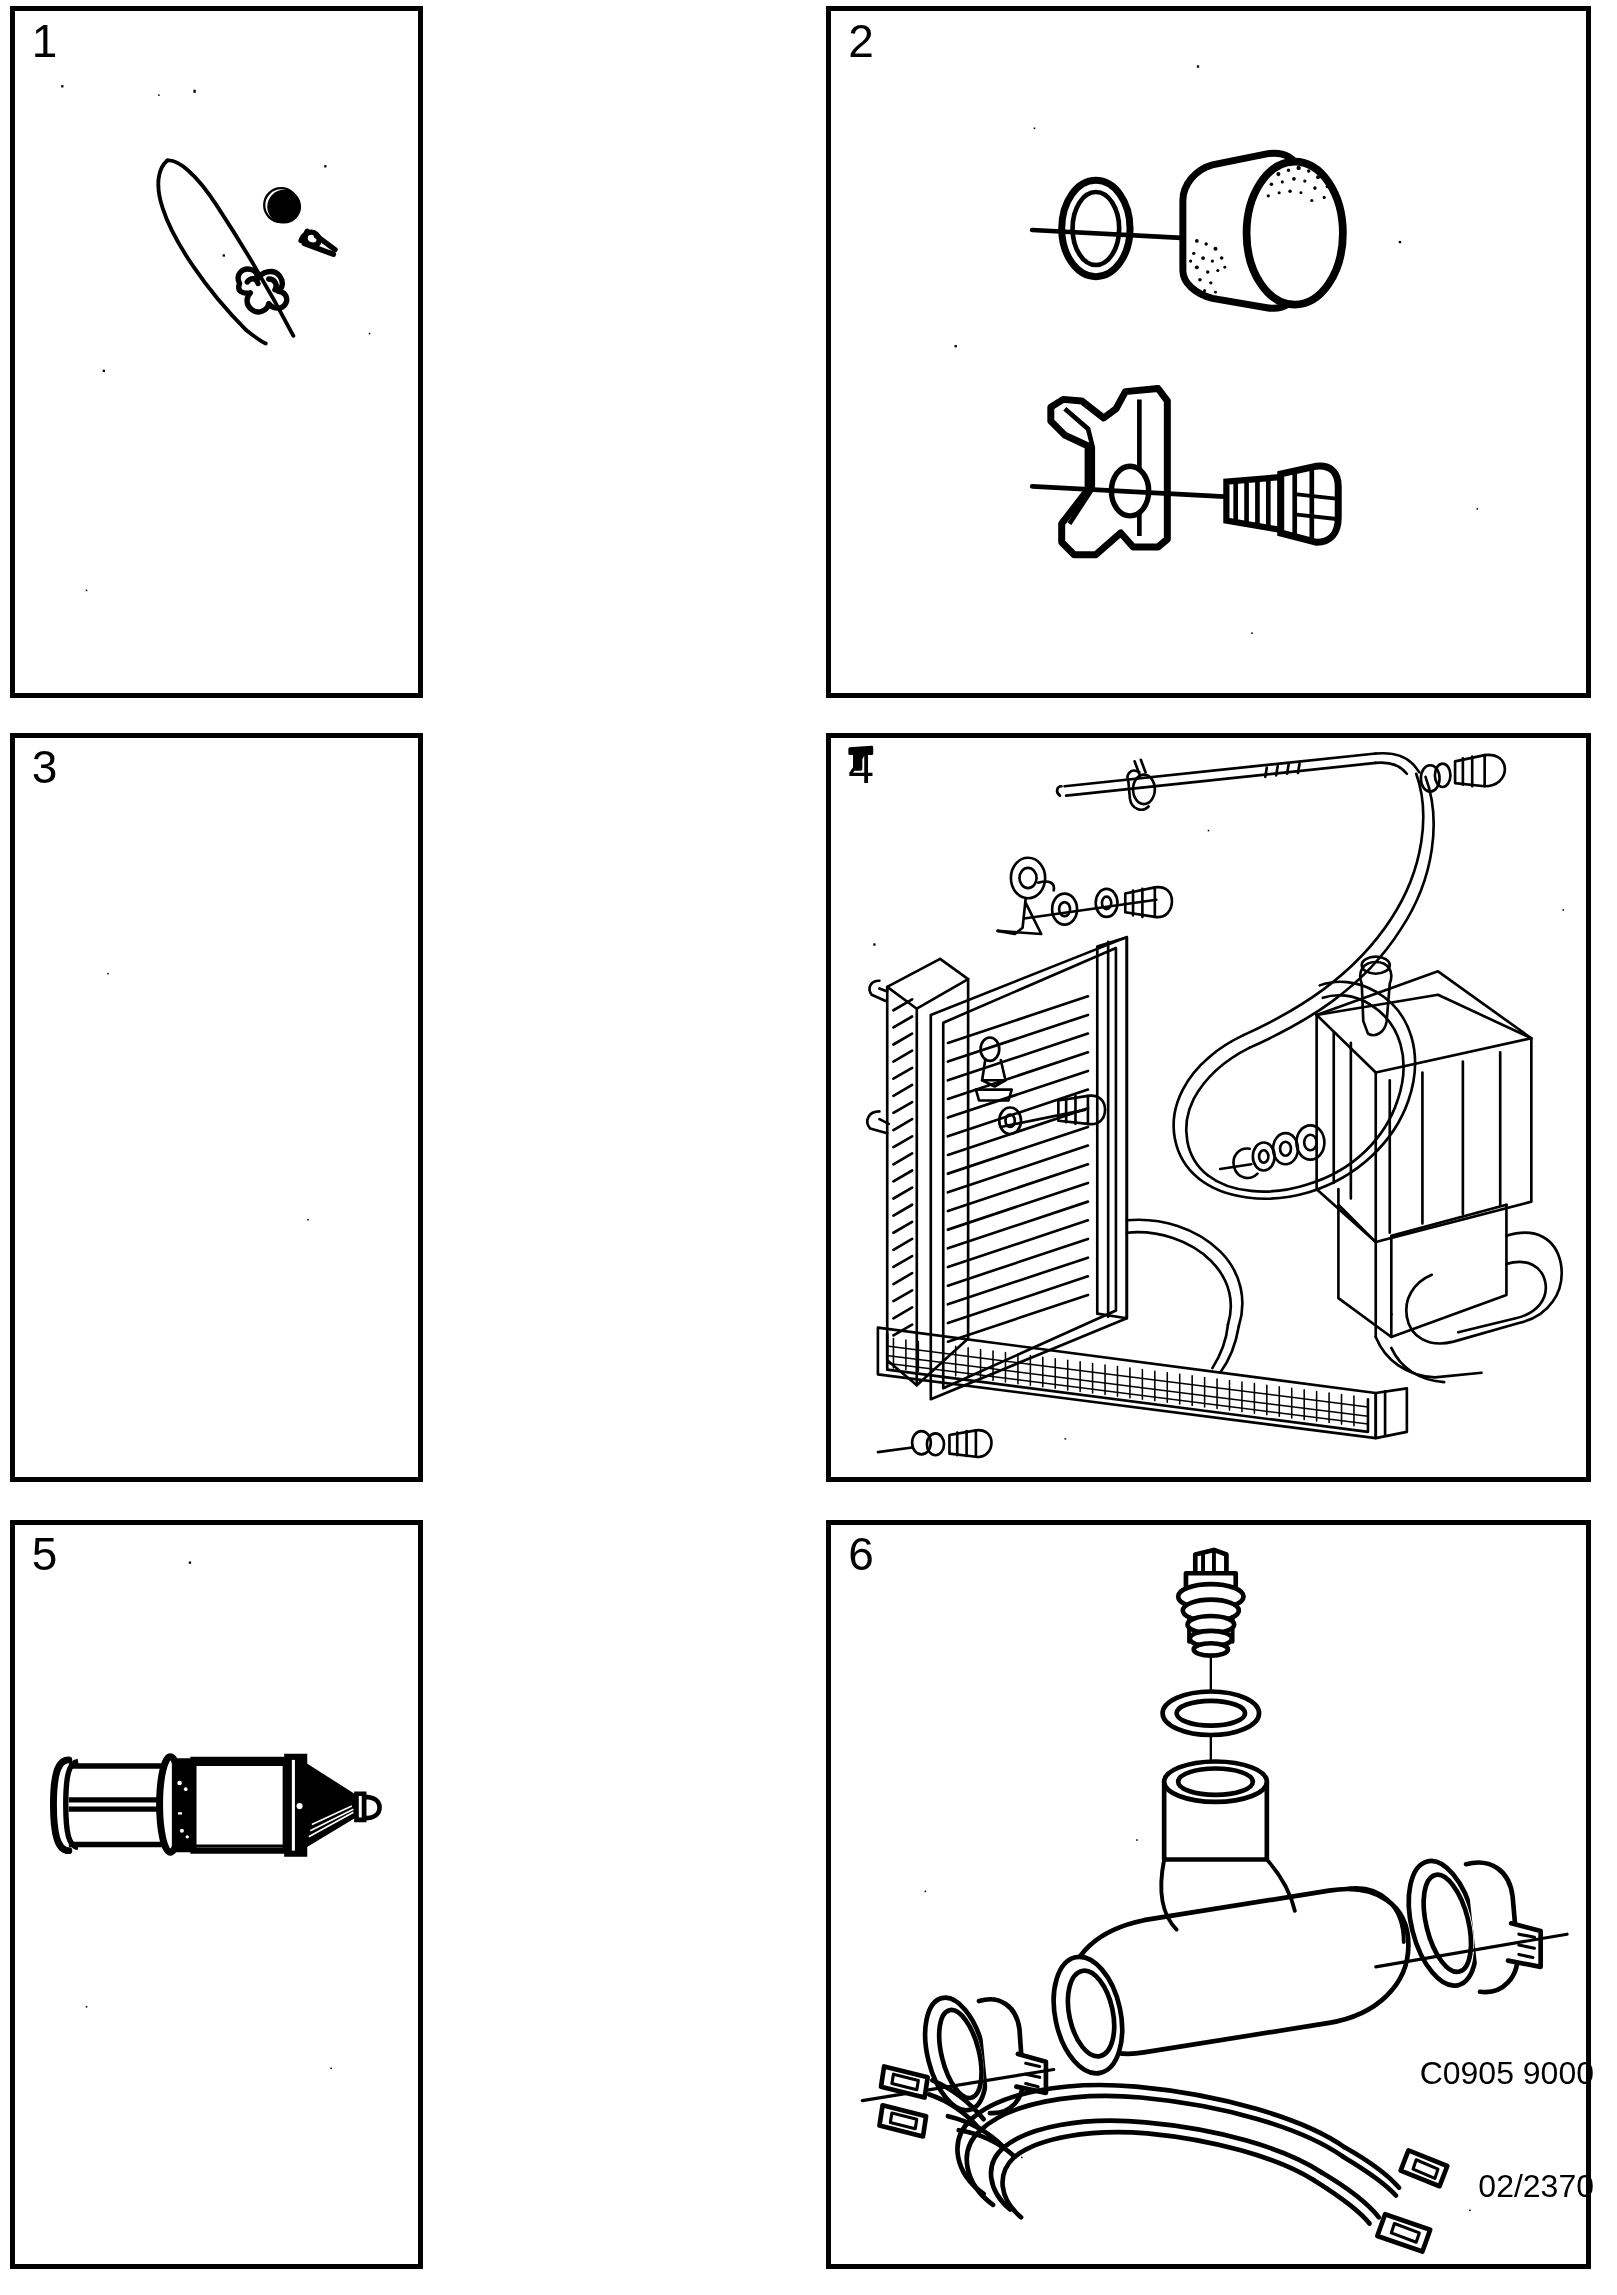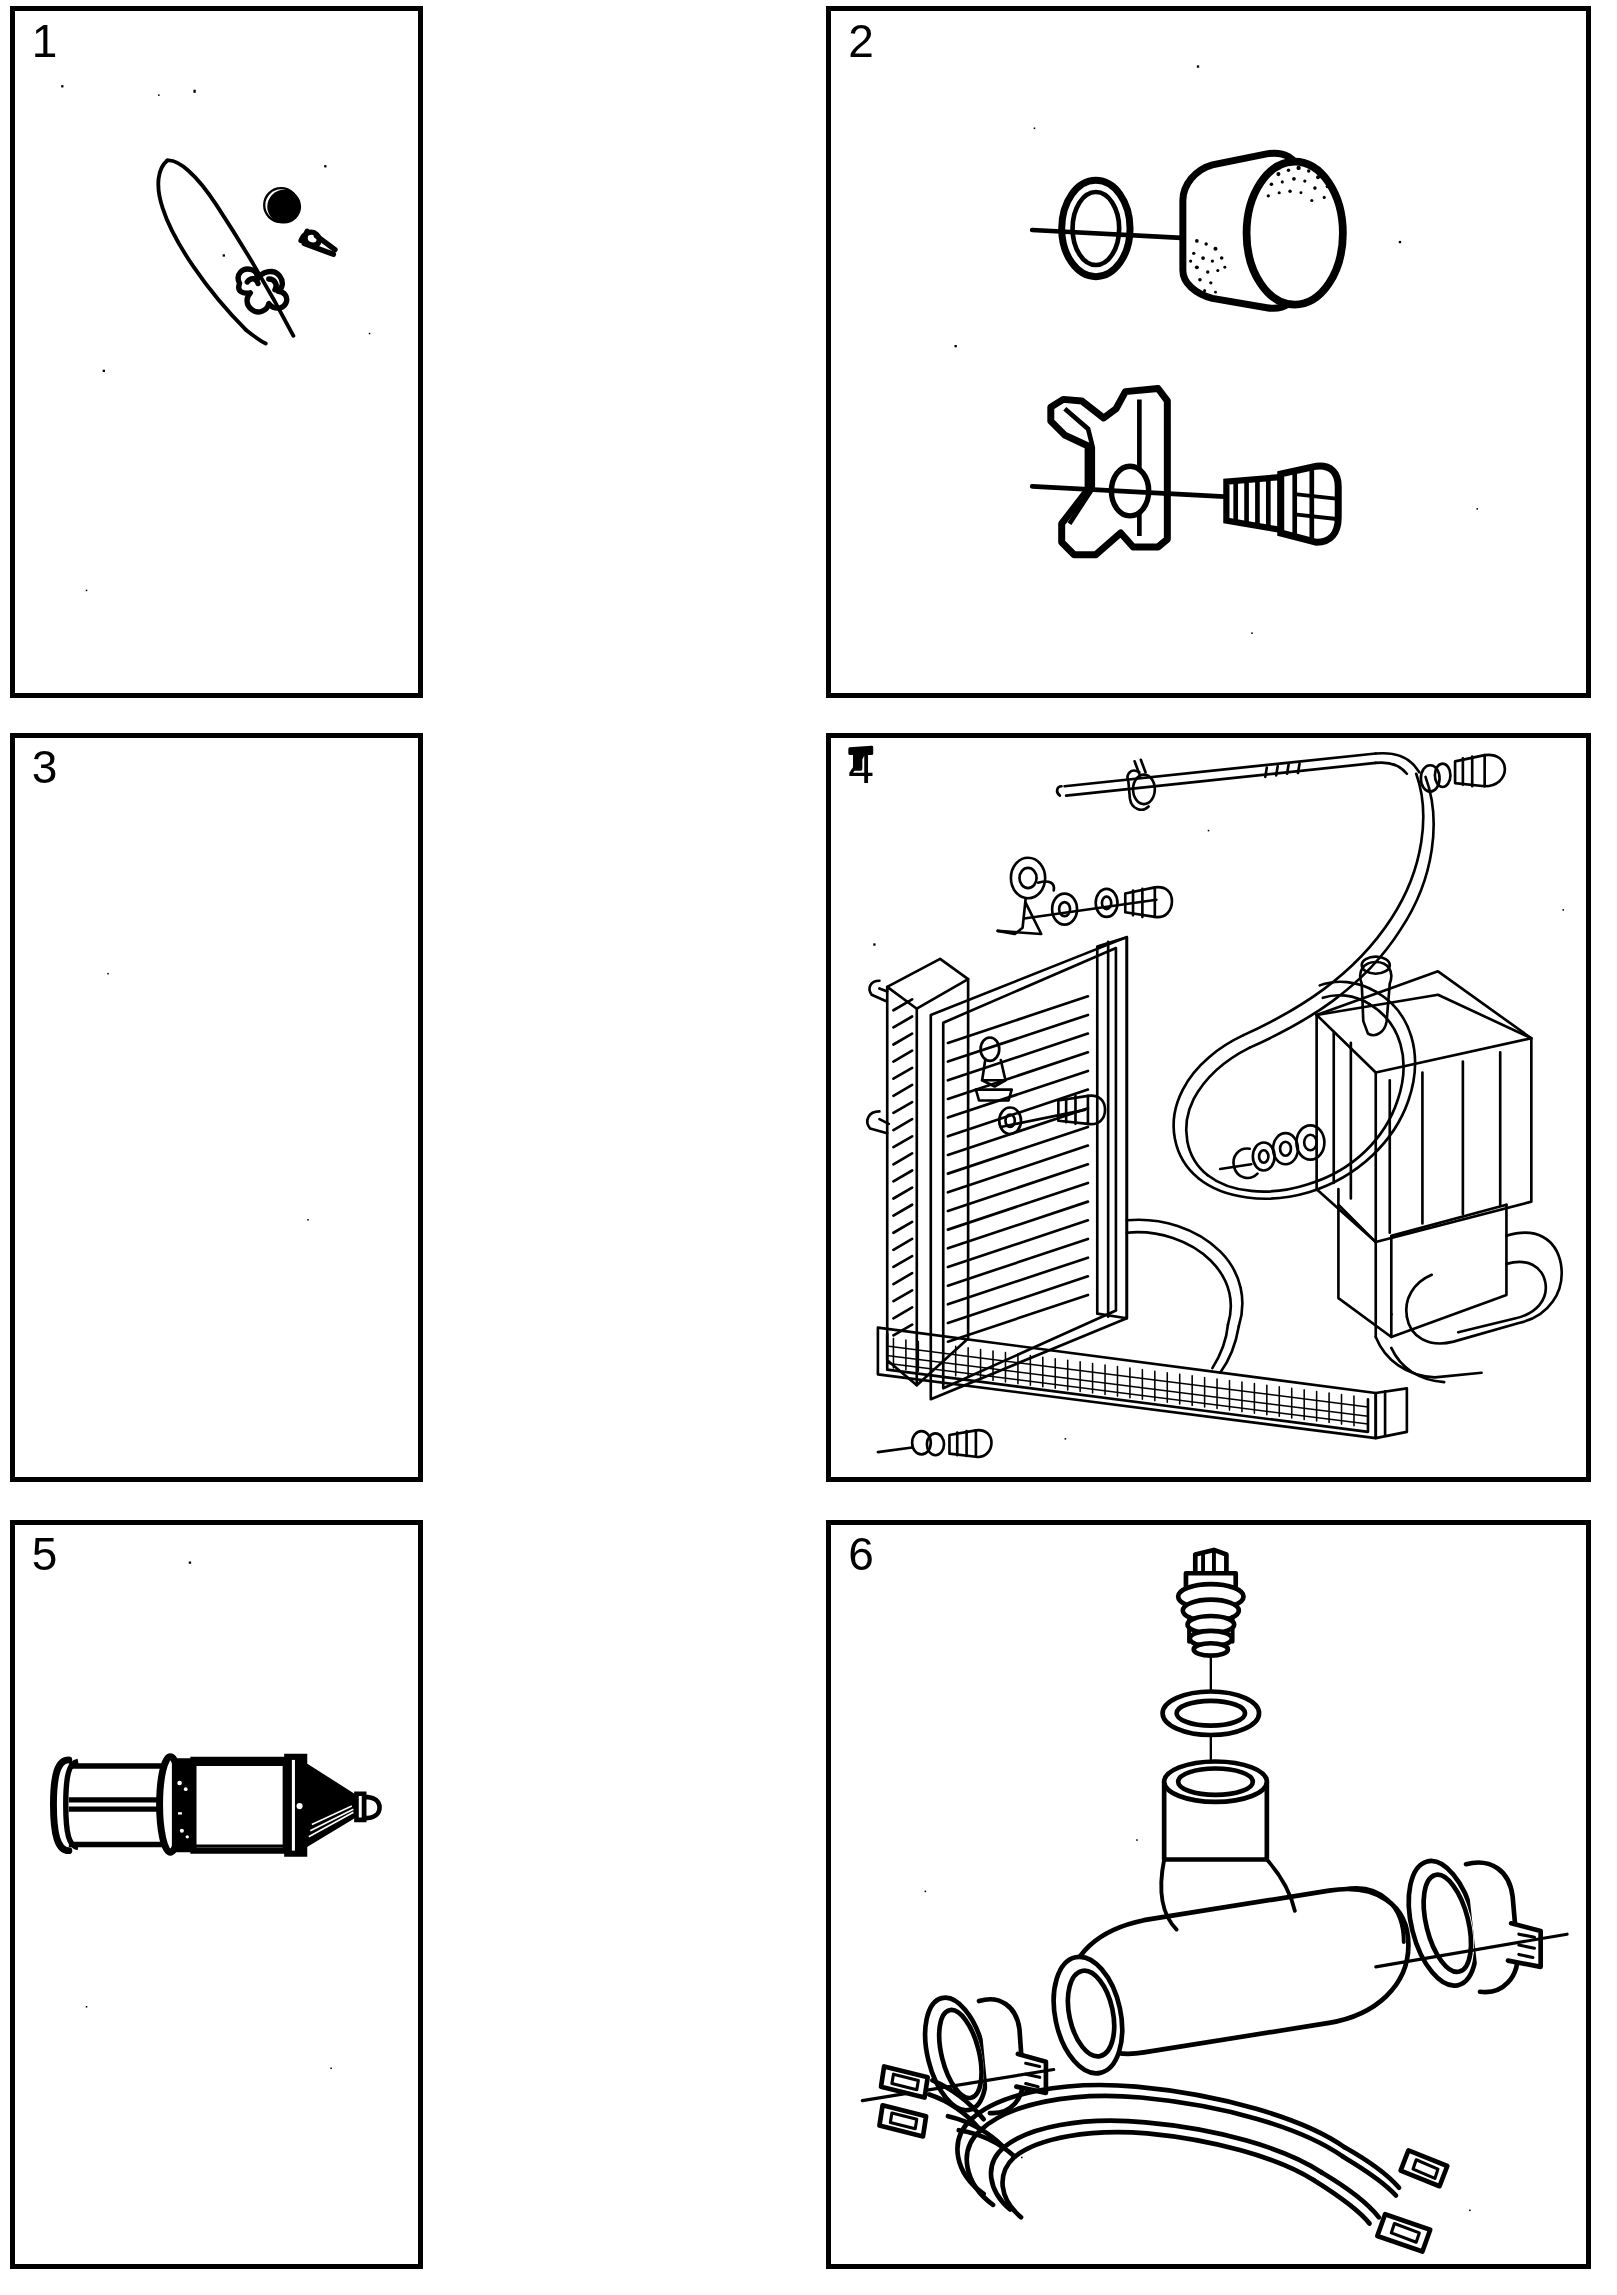--- a/index.html
+++ b/index.html
@@ -567,15 +567,19 @@
       <g fill="#000">
         <rect x="392" y="404" width="2" height="2"></rect>
         <rect x="560" y="324" width="2" height="2"></rect>
         <rect x="244" y="812" width="2" height="2"></rect>
         <rect x="820" y="880" width="2" height="2"></rect>
         <rect x="120" y="470" width="2" height="2"></rect>
       </g>
     </svg>
   </div>
 
+  <div class="footer">
+    <span class="footer-line">C0905 9000</span>
+    <span class="footer-line">02/2370</span>
+  </div>
 
 </div>
 
 
 </body></html>

